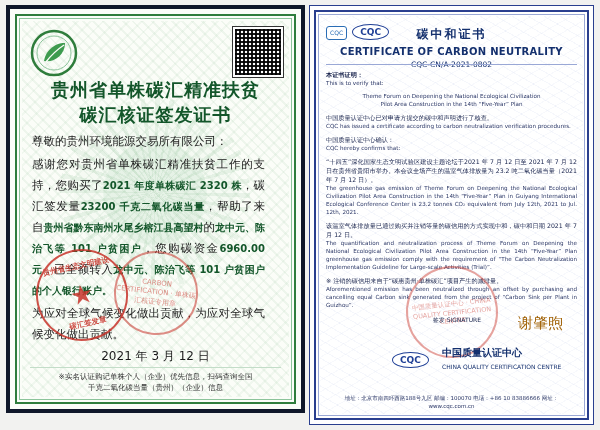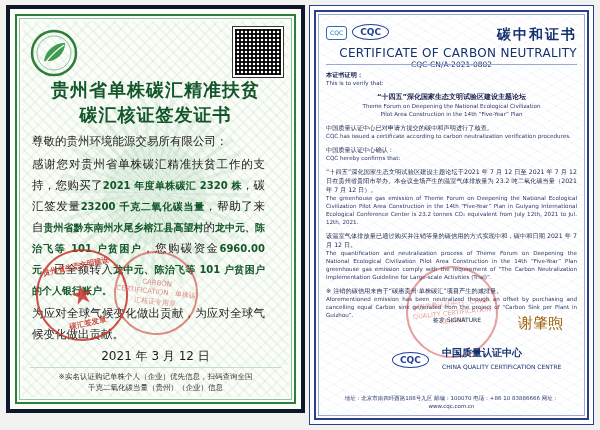--- a/index.html
+++ b/index.html
@@ -249,33 +249,33 @@
     border-radius: 50%;
     color: #1f3f96;
     font-weight: bold;
     font-size: 9px;
     padding: 2px 7px;
     background: #fff;
   }
   .cr-title-cn {
     position: absolute;
     left: 0; right: 0; top: 6px;
-    text-align: right;
-    color: #14306e;
-    font-size: 14px;
-    font-weight: bold;
-    letter-spacing: 2px;
-  }
-  .cr-title-en {
-    position: absolute;
-    left: 0; right: 0; top: 26px;
-    text-align: right;
+    text-align: center;
     color: #14306e;
     font-size: 12px;
-    font-weight: normal;
+    font-weight: bold;
+    letter-spacing: 2px;
+  }
+  .cr-title-en {
+    position: absolute;
+    left: 0; right: 0; top: 26px;
+    text-align: center;
+    color: #14306e;
+    font-size: 10px;
+    font-weight: bold;
     letter-spacing: 0.3px;
   }
   .cr-no {
     position: absolute;
     left: 0; right: 0; top: 40px;
     text-align: center;
     color: #14306e;
     font-size: 7.5px;
   }
   .cr-rule {
@@ -442,21 +442,20 @@
     </div>
 
     <div class="cr-rule"></div>
 
     <div class="cr-body">
       <p>
         <span class="lbl">本证书证明：</span>
         <span class="en">This is to verify that:</span>
       </p>
       <p class="center">
-        <span class="cn-strong">“十四五”深化国家生态文明试验区建设主题论坛</span>
         <span class="en">Theme Forum on Deepening the National Ecological Civilization</span>
         <span class="en">Pilot Area Construction in the 14th “Five-Year” Plan</span>
       </p>
       <p>
         <span>中国质量认证中心已对申请方提交的碳中和声明进行了核查。</span>
         <span class="en">CQC has issued a certificate according to carbon neutralization verification procedures.</span>
       </p>
       <p>
         <span>中国质量认证中心确认：</span>
         <span class="en">CQC hereby confirms that:</span>

